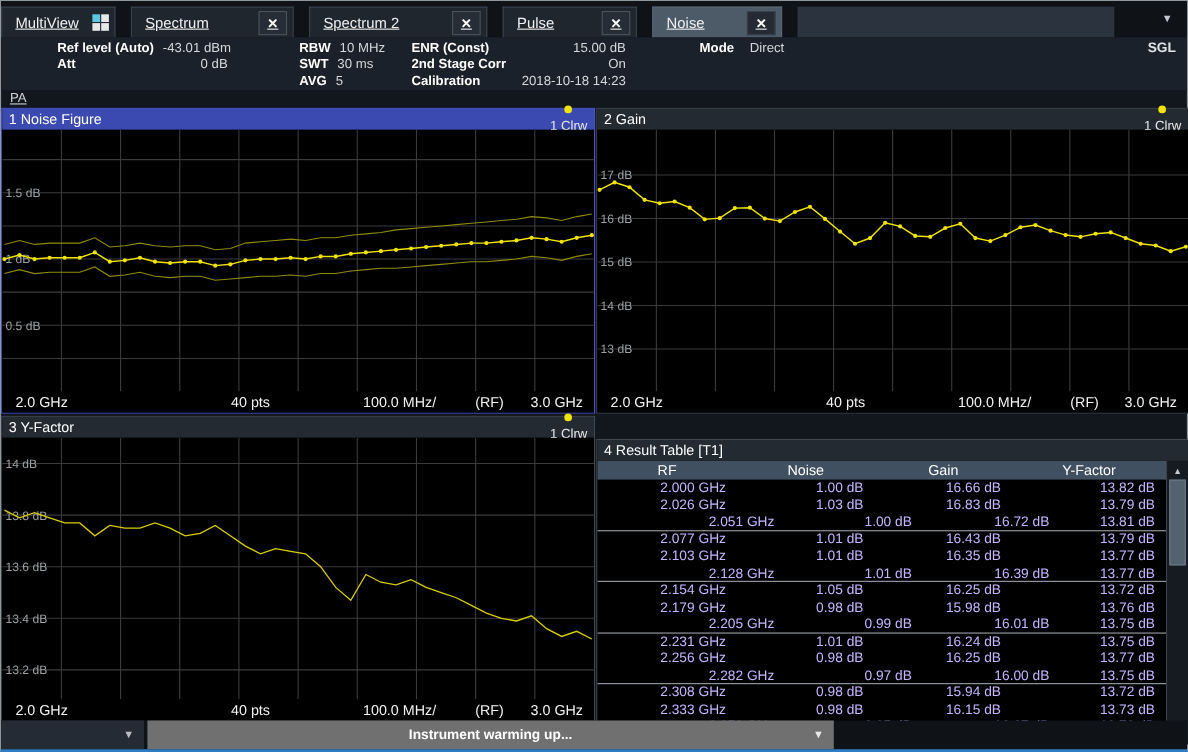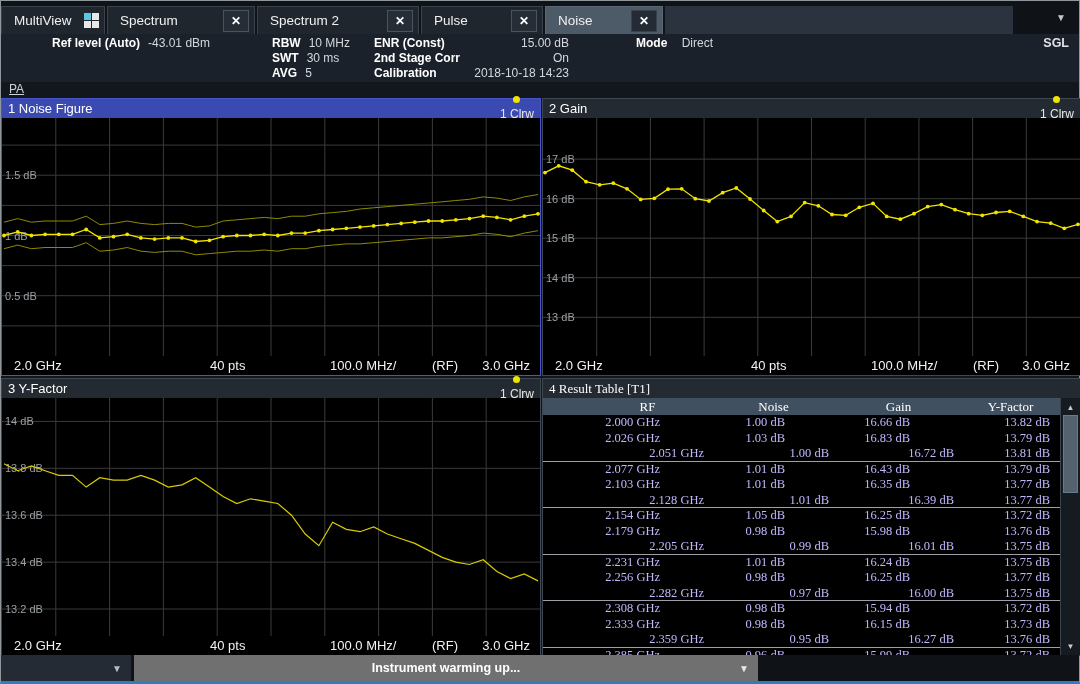--- a/index.html
+++ b/index.html
@@ -6,21 +6,21 @@
   body{width:1080px;height:684px;position:relative;overflow:hidden;
        font-family:"Liberation Sans",sans-serif;color:#fff;}
   .screen{position:absolute;inset:0;box-sizing:border-box;background:#12161d;
           border-top:1px solid #8f969c;border-left:1px solid #8f969c;border-right:1px solid #8f969c;
           border-bottom:3px solid #2e7cc3;}
   
   .tabbar{position:absolute;left:0;top:0;width:100%;height:33px;background:#0f1318;
           display:flex;align-items:flex-end;}
   .tab{height:28px;box-sizing:border-box;display:flex;align-items:center;justify-content:space-between;
        padding:0 5px 0 12px;background:#20262e;border:1px solid #3a424c;border-bottom:none;
-       color:#f0f0f0;font-size:13.5px;margin-right:2px;}
+       color:#f0f0f0;font-size:13.5px;margin-right:14px;text-decoration:underline;}
   .tab.active{background:#4d5b69;border-color:#5a6774;}
   .tab-close{width:24px;height:20px;background:#262d36;border:1px solid #4a525c;color:#fff;
              font-weight:bold;display:flex;align-items:center;justify-content:center;font-size:12px;margin-left:14px;}
   .tab.active .tab-close{background:#242b34;border-color:#39414b;}
   .mv-icon{display:grid;grid-template-columns:7px 7px;grid-template-rows:7px 7px;gap:1px;margin-left:12px;}
   .mv-icon i{background:#e8e8e8;}
   .mv-icon i:first-child{background:#5ac8e0;}
   .tab-filler{flex:1;height:28px;background:#2b333e;margin-right:66px;}
   .tab-arrow{position:absolute;right:13px;top:11px;color:#c4c8ce;font-size:10px;}
   
@@ -32,34 +32,34 @@
   .hc1{left:8px;width:198px;} .hc2{left:228px;width:78px;} .hc3{left:330px;width:238px;}
   .hc4{left:592px;width:120px;}
   .sgl{position:absolute;right:10px;top:2px;color:#dfe3e6;font-weight:bold;font-size:12.5px;}
   .pa{position:absolute;left:8px;top:81px;font-size:12px;color:#ced2d6;text-decoration:underline;}
   
   .panel{position:absolute;box-sizing:border-box;border:1px solid #3f4750;background:#000;
          display:flex;flex-direction:column;}
   #p1{left:0;top:97px;width:540px;height:278px;border-color:#4656c8;}
   #p2{left:541px;top:97px;width:539px;height:278px;}
   #p3{left:0;top:377px;width:540px;height:278px;}
-  #p4{left:541px;top:377px;width:539px;height:278px;font-family:Liberation Serif, serif;}
+  #p4{left:541px;top:398px;width:539px;height:278px;}
   .ptitle{height:19px;background:#242a32;display:flex;align-items:center;padding:0 6px;
           font-size:13px;color:#fff;flex:none;}
   #p1 .ptitle{background:#3a4ab0;}
   .legend{margin-left:auto;display:flex;align-items:center;gap:4px;font-size:12px;color:#e8e8e8;flex-direction:column;}
   .dot{width:7px;height:7px;border-radius:50%;background:#f0e400;}
   .chart{flex:1;position:relative;background:#000;}
   .chart svg{display:block;position:absolute;inset:0;}
   .pfooter{height:19px;flex:none;position:relative;background:#000;font-size:13px;color:#f2f2f2;}
   .pfooter span{position:absolute;top:2px;white-space:nowrap;}
   .f-start{left:12px;} .f-pts{left:208px;} .f-scale{left:328px;} .f-rf{left:430px;} .f-stop{right:10px;}
   
   .tbl{flex:1;position:relative;overflow:hidden;}
-  .thead{display:flex;height:17px;background:#405061;margin-right:20px;font-size:13px;color:#fff;padding-left:41px;}
+  .thead{display:flex;height:17px;background:#405061;margin-right:20px;font-size:13px;color:#fff;}
   .thead .c{display:flex;align-items:center;justify-content:center;box-sizing:border-box;}
   .c0{width:127px;} .c1{width:125px;} .c2{width:125px;} .c3{flex:1;}
   .trow{display:flex;height:15.5px;line-height:15.5px;font-size:12.5px;color:#c4b5fd;
         box-sizing:border-box;margin-right:20px;}
   .trow.sep{border-bottom:1px solid #9ba1a7;padding-left:44px;}
   .trow .c{text-align:right;padding-right:10px;box-sizing:border-box;display:block;}
   .scrollbar{position:absolute;right:0;top:0;bottom:0;width:19px;background:#161b21;border-left:1px solid #39414b;}
   .sb-up,.sb-down{position:absolute;left:0;right:0;height:14px;color:#c6cad0;font-size:8px;
                   display:flex;align-items:center;justify-content:center;}
   .sb-up{top:2px;} .sb-down{bottom:2px;}
@@ -116,20 +116,24 @@
     </div>
     <div class="tab-filler"></div>
     <span class="tab-arrow">▼</span>
   </div>
 
   <div class="header">
     <div class="hcol hc1">
       <div class="hrow">
         <span class="hlabel">Ref level (Auto)</span>
         <span class="hvalue">-43.01 dBm</span>
+      </div>
+      <div class="hrow">
+        <span class="hlabel">Att</span>
+        <span class="hvalue">0 dB</span>
       </div>
     </div>
     <div class="hcol hc2">
       <div class="hrow">
         <span class="hlabel">RBW</span>
         <span class="hvalue">10 MHz</span>
       </div>
       <div class="hrow">
         <span class="hlabel">SWT</span>
         <span class="hvalue">30 ms</span>

